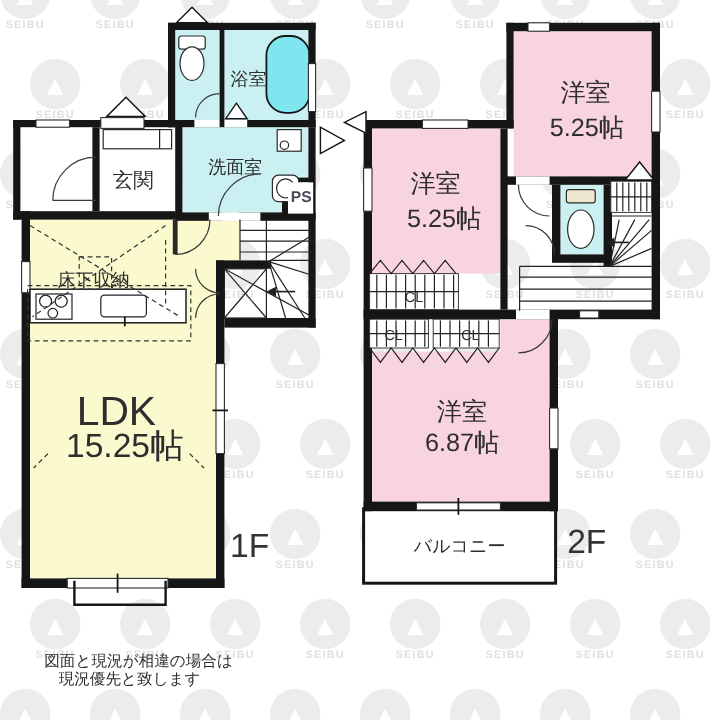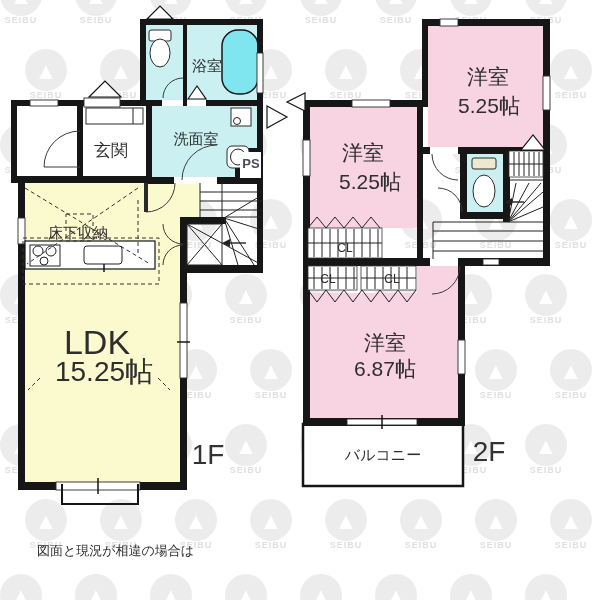--- a/index.html
+++ b/index.html
@@ -604,13 +604,14 @@
       <text class="lbl" x="385" y="376" font-size="21" text-anchor="middle">6.87帖</text>
       <text class="lbl" x="345" y="252" font-size="12" text-anchor="middle">CL</text>
       <text class="lbl" x="328" y="283" font-size="12" text-anchor="middle">CL</text>
       <text class="lbl" x="392" y="283" font-size="12" text-anchor="middle">CL</text>
       <text class="lbl" x="383" y="460" font-size="15" text-anchor="middle">バルコニー</text>
       <text x="489" y="461" font-size="28" fill="#333" text-anchor="middle">2F</text>
     </g>
   </svg>
 
   <div class="caption" id="note1">図面と現況が相違の場合は</div>
+  <div class="caption" id="note2">現況優先と致します</div>
 </div>
 
 </body></html>

